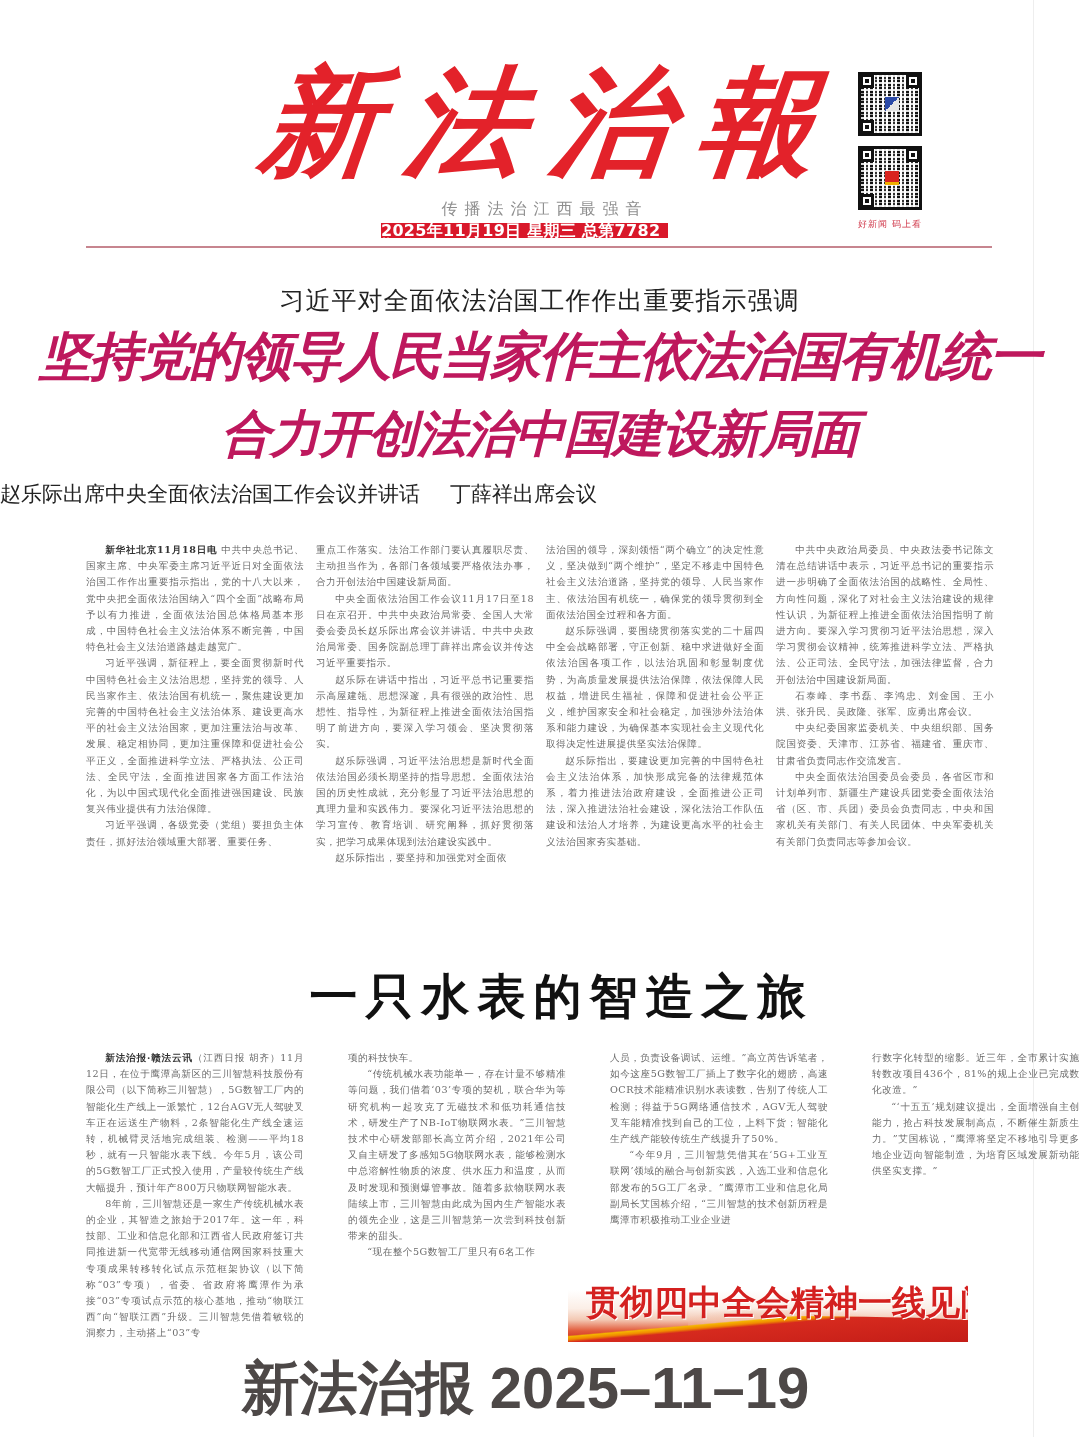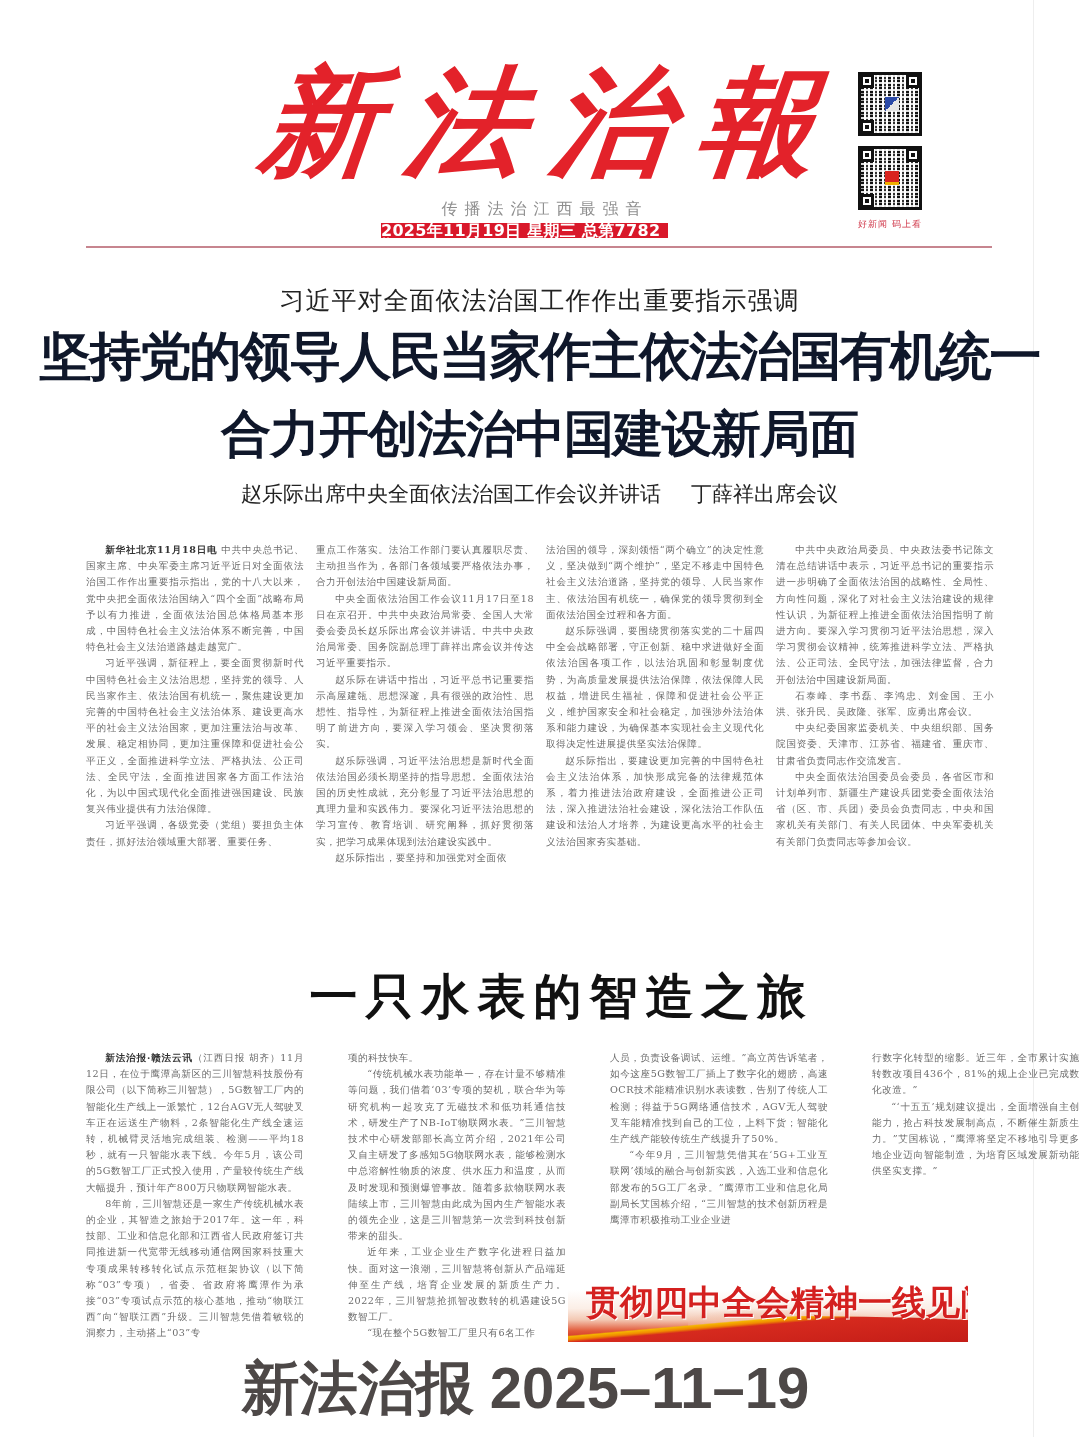--- a/index.html
+++ b/index.html
@@ -46,27 +46,27 @@
   .qr .logo-red { background: #d8241f; border-bottom: 3px solid #f0b000; }
   .qr-caption { font-family: "DejaVu Sans", sans-serif; font-size: 9px; color: #d0384a; text-align: center; letter-spacing: 1px; white-space: nowrap; margin-top: -2px; }
 
   
   .kicker {
     position: absolute; left: 0; top: 284px; width: 1079px; text-align: center;
     font-family: "DejaVu Sans", sans-serif; font-size: 25px; color: #222; letter-spacing: 1px;
   }
   .headline {
     position: absolute; left: 0; width: 1079px; text-align: center;
-    font-family: "DejaVu Sans", sans-serif; font-weight: bold; color: #0f172a;
-    font-size: 50px; letter-spacing: -1px; line-height: 1;
+    font-family: "DejaVu Sans", sans-serif; font-weight: bold; color: #be185d;
+    font-size: 50px; letter-spacing: -1px; line-height: 1; font-style: italic;
   }
   .headline.l1 { top: 330px; font-size: 52px; letter-spacing: -2px; }
   .headline.l2 { top: 409px; }
   .subhead {
-    position: absolute; left: 0; top: 480px; width: 1079px; text-align: center;
+    position: absolute; left: 0; top: 480px; width: 1079px; 
     font-family: "DejaVu Sans", sans-serif; font-size: 21px; color: #222;
   }
   .subhead .gap { display: inline-block; width: 30px; }
 
   .columns { position: absolute; display: flex; gap: 0; }
   .col {
     width: 218px; margin-right: 12px;
     font-family: "DejaVu Serif", serif; font-size: 9.6px; line-height: 16.2px;
     color: #6a6a6a; text-align: justify; letter-spacing: 0.5px;
   }
@@ -179,21 +179,20 @@
 <section>
   <h2 class="feature-title">一只水表的智造之旅</h2>
   <div class="columns feature-cols">
     <div class="col">
         <p><span class="lead-bold">新法治报·赣法云讯</span>（江西日报 胡齐）11月12日，在位于鹰潭高新区的三川智慧科技股份有限公司（以下简称三川智慧），5G数智工厂内的智能化生产线上一派繁忙，12台AGV无人驾驶叉车正在运送生产物料，2条智能化生产线全速运转，机械臂灵活地完成组装、检测——平均18秒，就有一只智能水表下线。今年5月，该公司的5G数智工厂正式投入使用，产量较传统生产线大幅提升，预计年产800万只物联网智能水表。</p>
         <p>8年前，三川智慧还是一家生产传统机械水表的企业，其智造之旅始于2017年。这一年，科技部、工业和信息化部和江西省人民政府签订共同推进新一代宽带无线移动通信网国家科技重大专项成果转移转化试点示范框架协议（以下简称“03”专项），省委、省政府将鹰潭作为承接“03”专项试点示范的核心基地，推动“物联江西”向“智联江西”升级。三川智慧凭借着敏锐的洞察力，主动搭上“03”专</p>
       </div>
     <div class="col">
         <p class="nolead">项的科技快车。</p>
         <p>“传统机械水表功能单一，存在计量不够精准等问题，我们借着‘03’专项的契机，联合华为等研究机构一起攻克了无磁技术和低功耗通信技术，研发生产了NB-IoT物联网水表。”三川智慧技术中心研发部部长高立芮介绍，2021年公司又自主研发了多感知5G物联网水表，能够检测水中总溶解性物质的浓度、供水压力和温度，从而及时发现和预测爆管事故。随着多款物联网水表陆续上市，三川智慧由此成为国内生产智能水表的领先企业，这是三川智慧第一次尝到科技创新带来的甜头。</p>
-        <p>近年来，工业企业生产数字化进程日益加快。面对这一浪潮，三川智慧将创新从产品端延伸至生产线，培育企业发展的新质生产力。2022年，三川智慧抢抓智改数转的机遇建设5G数智工厂。</p>
         <p>“现在整个5G数智工厂里只有6名工作</p>
       </div>
     <div class="col">
         <p class="nolead">人员，负责设备调试、运维。”高立芮告诉笔者，如今这座5G数智工厂插上了数字化的翅膀，高速OCR技术能精准识别水表读数，告别了传统人工检测；得益于5G网络通信技术，AGV无人驾驶叉车能精准找到自己的工位，上料下货；智能化生产线产能较传统生产线提升了50%。</p>
         <p>“今年9月，三川智慧凭借其在‘5G+工业互联网’领域的融合与创新实践，入选工业和信息化部发布的5G工厂名录。”鹰潭市工业和信息化局副局长艾国栋介绍，“三川智慧的技术创新历程是鹰潭市积极推动工业企业进</p>
       </div>
     <div class="col">
         <p class="nolead">行数字化转型的缩影。近三年，全市累计实施智转数改项目436个，81%的规上企业已完成数字化改造。”</p>
         <p>“‘十五五’规划建议提出，全面增强自主创新能力，抢占科技发展制高点，不断催生新质生产力。”艾国栋说，“鹰潭将坚定不移地引导更多本地企业迈向智能制造，为培育区域发展新动能提供坚实支撑。”</p>
       </div>

